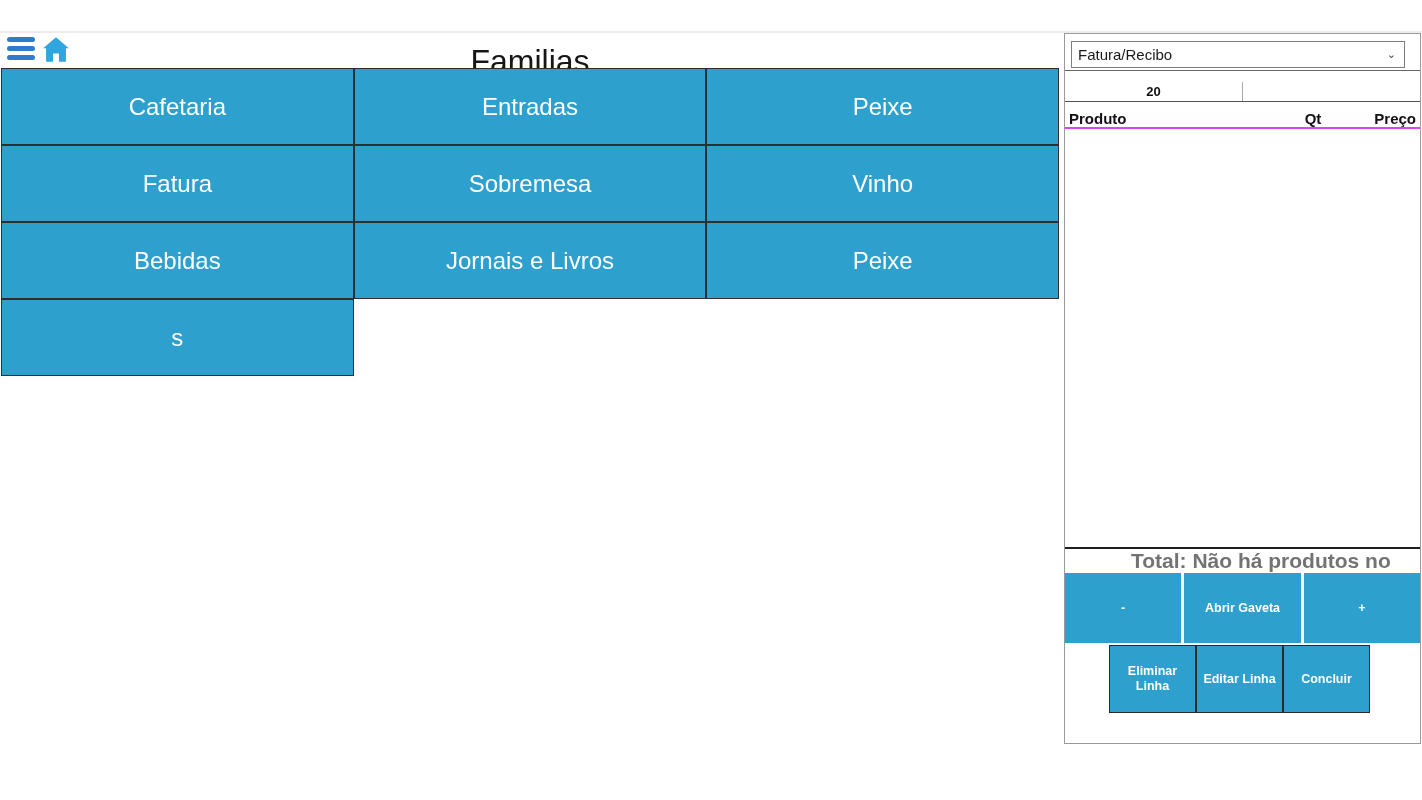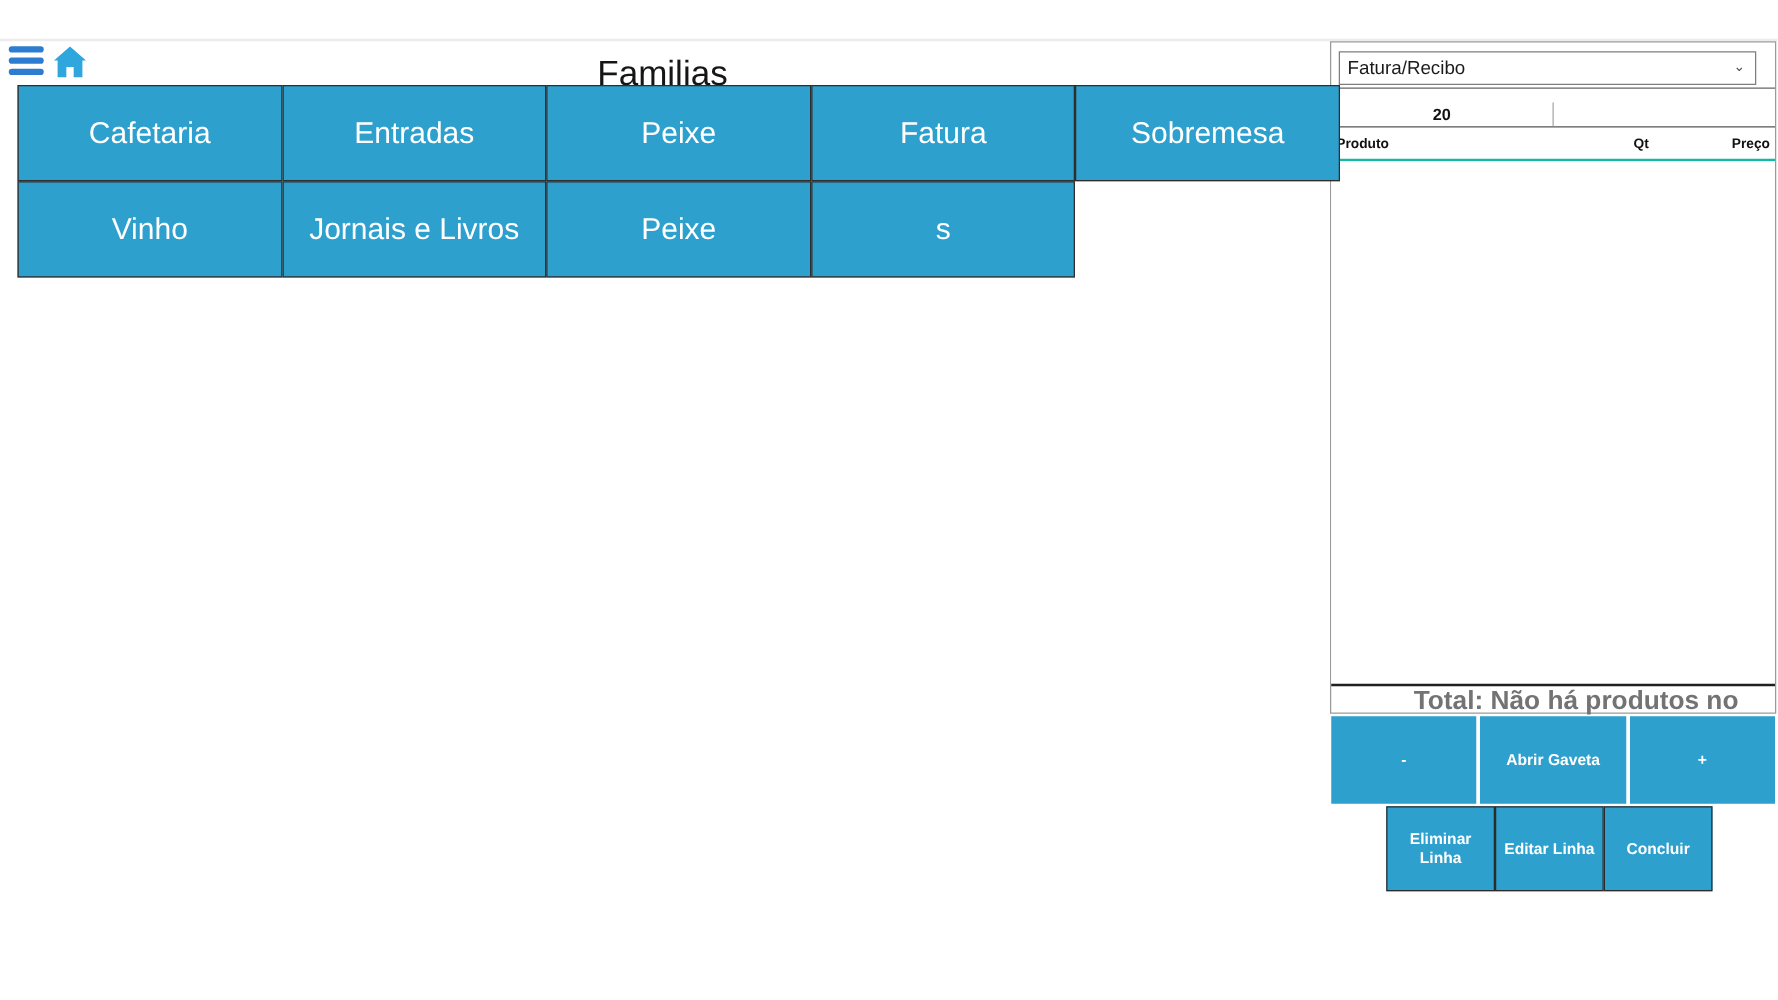--- a/index.html
+++ b/index.html
@@ -9,49 +9,49 @@
   
   .topline{position:absolute;left:0;top:31px;width:1422px;height:2px;background:#ececec;}
 
   
   .menu-btn{position:absolute;left:7px;top:37px;width:28px;height:24px;cursor:pointer;}
   .menu-btn .bar{display:block;width:28px;height:5px;border-radius:3px;background:#2e7cd0;margin-bottom:4px;}
   .home-btn{position:absolute;left:42px;top:36px;width:28px;height:27px;cursor:pointer;}
 
   
   .page-title{position:absolute;left:0;top:43px;width:1060px;text-align:center;
-              font-size:28px;color:#161616;z-index:1;}
+              font-size:32px;color:#161616;z-index:1;}
 
   
   .fam-grid{position:absolute;left:1px;top:68px;width:1058px;z-index:2;
-            display:grid;grid-template-columns:repeat(5,1fr);padding-left:13px;}
+            display:grid;grid-template-columns:repeat(3,1fr);}
   .fam-btn{height:77px;box-sizing:border-box;background:#2ea0ce;border:1.5px solid #2e2e2e;
            display:flex;align-items:center;justify-content:center;
            color:#fff;font-size:24px;cursor:pointer;}
   .fam-empty{height:77px;background:transparent;}
 
   
-  .cart{position:absolute;left:1064px;top:33px;width:357px;height:538px;
+  .cart{position:absolute;left:1064px;top:33px;width:357px;height:711px;
         box-sizing:border-box;border:1px solid #9a9a9a;background:#fff;}
 
   .doc-select{position:absolute;left:6px;top:7px;width:334px;height:27px;box-sizing:border-box;
               border:1px solid #7e7e7e;font-size:15px;line-height:25px;padding-left:6px;
               color:#1a1a1a;cursor:pointer;background:#fff;}
   .doc-select .chev{position:absolute;right:8px;top:0;line-height:25px;font-size:11px;color:#444;}
 
   .numrow{position:absolute;left:0;top:36px;width:355px;height:32px;box-sizing:border-box;
           border-top:1px solid #666;border-bottom:1px solid #555;display:flex;}
   .numcell{width:178px;box-sizing:border-box;border-right:1px solid #a8a8a8;
            display:flex;align-items:center;justify-content:center;
            font-weight:bold;font-size:13px;margin-top:11px;}
   .numcell2{flex:1;}
 
   .cart-header{position:absolute;left:0;top:68px;width:355px;height:27px;box-sizing:border-box;
-               border-bottom:2px solid #14b8a6;display:flex;align-items:center;
-               font-weight:bold;font-size:11px;padding:0 4px;}
+               border-bottom:2px solid #d946ef;display:flex;align-items:flex-end;
+               font-weight:bold;font-size:15px;padding:0 4px;}
   .cart-header .col-prod{flex:1;text-align:left;}
   .cart-header .col-qt{width:46px;text-align:center;}
   .cart-header .col-preco{width:80px;text-align:right;}
 
   .cart-list{position:absolute;left:0;top:95px;width:355px;height:418px;background:#fff;}
 
   .total{position:absolute;left:0;top:513px;width:355px;height:26px;box-sizing:border-box;
          border-top:2px solid #1f1f1f;overflow:hidden;white-space:nowrap;
          font-weight:bold;font-size:21px;padding-left:66px;color:#737373;}
 
@@ -83,20 +83,21 @@
 
 <div class="page-title">Familias</div>
 
 <div class="fam-grid">
   <div class="fam-btn">Cafetaria</div>
   <div class="fam-btn">Entradas</div>
   <div class="fam-btn">Peixe</div>
   <div class="fam-btn">Fatura</div>
   <div class="fam-btn">Sobremesa</div>
   <div class="fam-btn">Vinho</div>
+  <div class="fam-btn">Bebidas</div>
   <div class="fam-btn">Jornais e Livros</div>
   <div class="fam-btn">Peixe</div>
   <div class="fam-btn">s</div>
   <div class="fam-empty"></div>
   <div class="fam-empty"></div>
 </div>
 
 <aside class="cart">
 
   <div class="doc-select">

